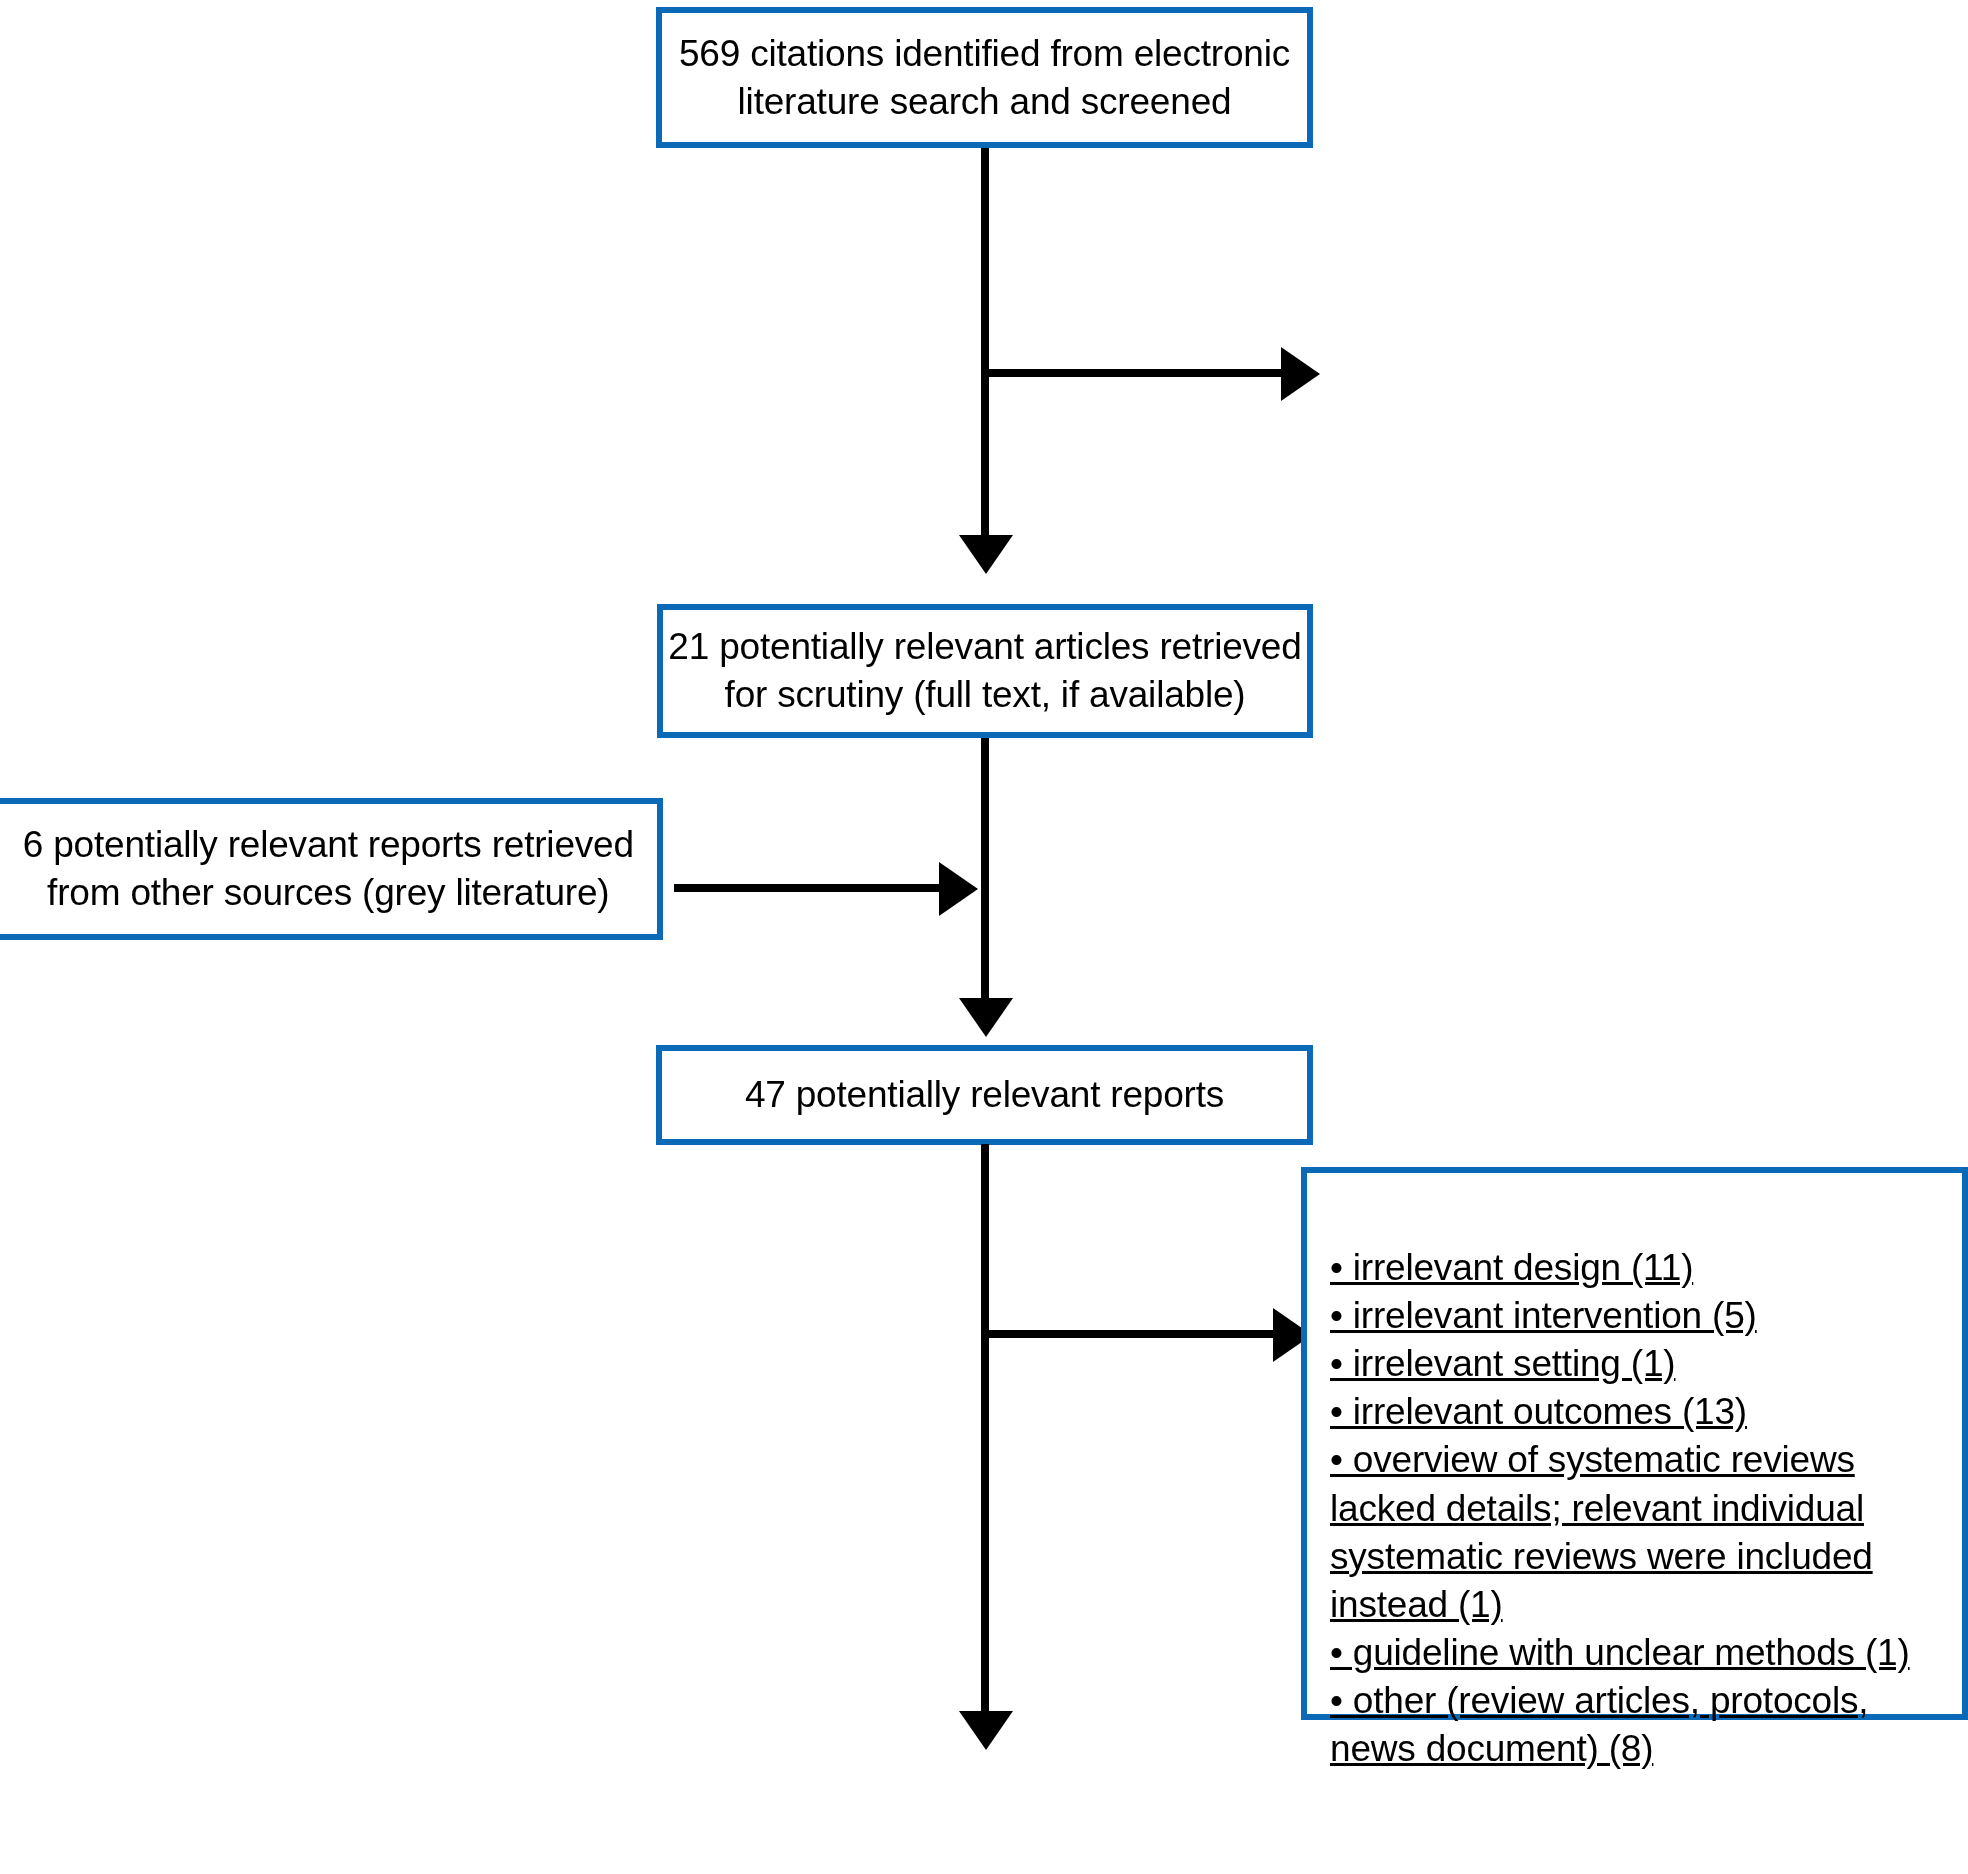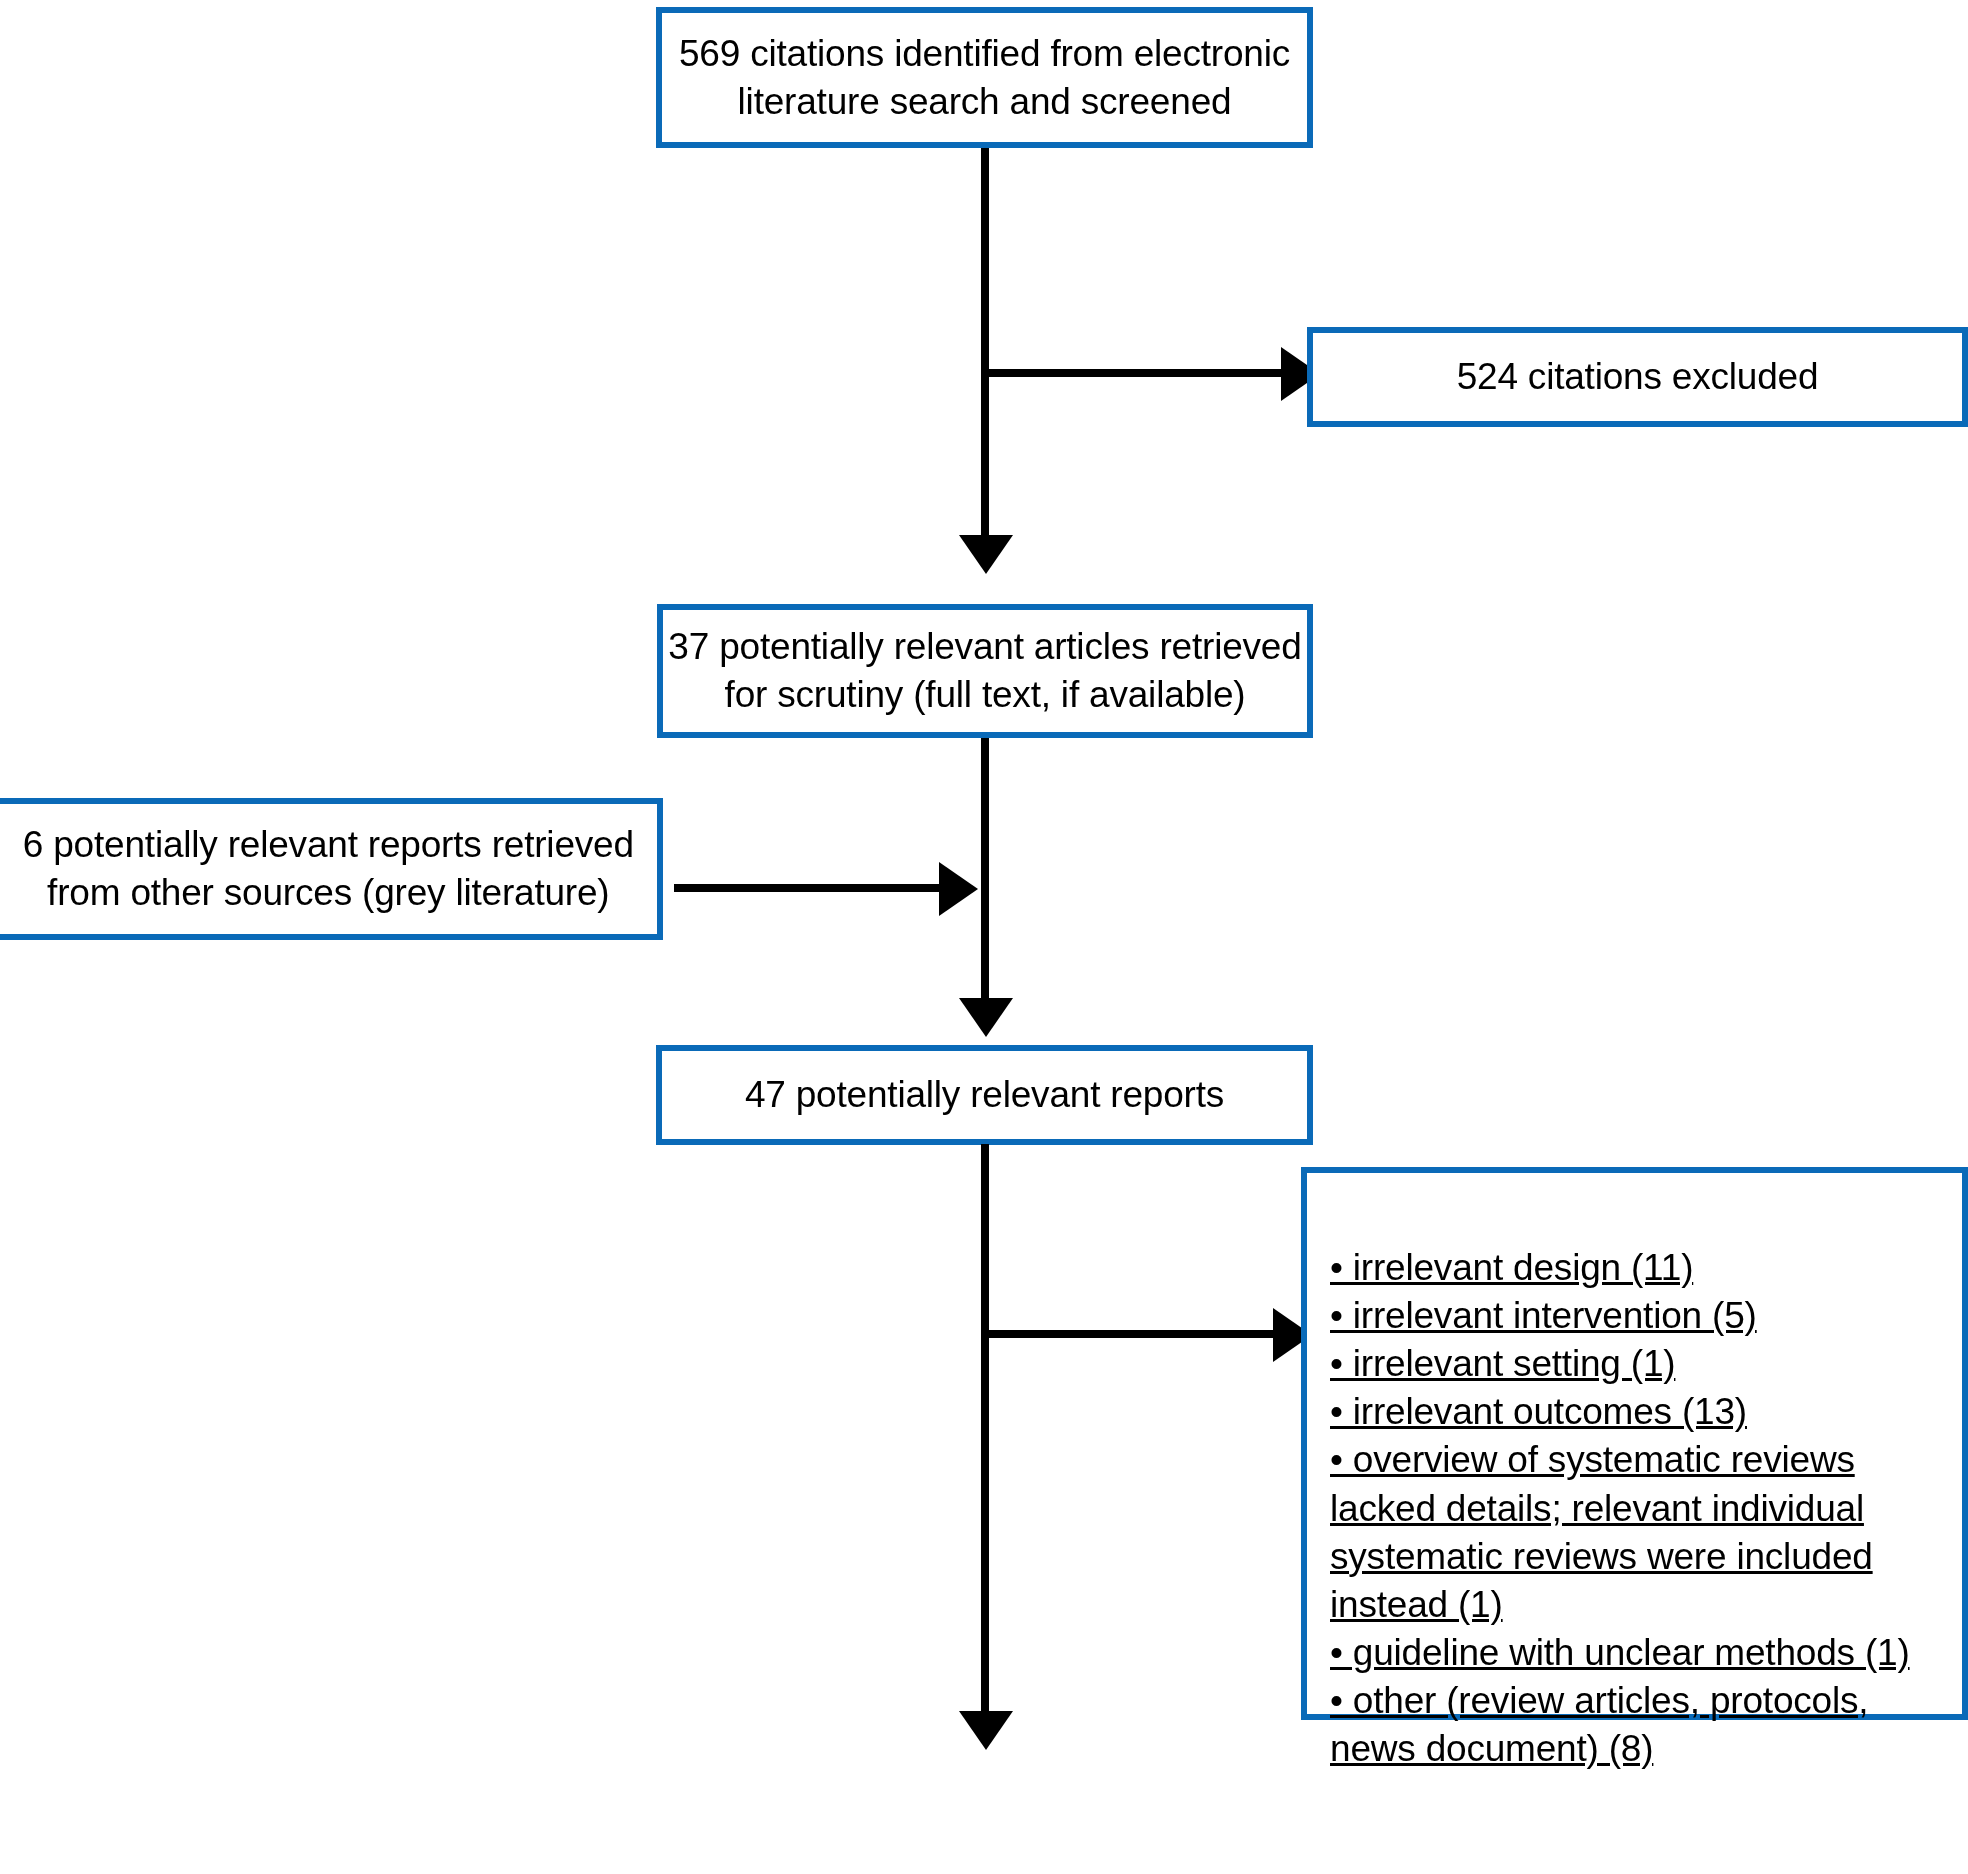--- a/index.html
+++ b/index.html
@@ -113,26 +113,23 @@
   <div class="node center" id="node-identified">
     <span class="txt">569 citations identified from electronic
 literature search and screened</span>
   </div>
 
   <div class="vline" id="v1"></div>
   <div class="hline" id="h1"></div>
   <div class="arrow-right" id="a1-right"></div>
   <div class="arrow-down" id="a1-down"></div>
 
-  <div class="node center" id="node-excluded-524">
-    <span class="txt">524 citations excluded</span>
-  </div>
 
   <div class="node center" id="node-retrieved-45">
-    <span class="txt">37 potentially relevant articles retrieved
+    <span class="txt">21 potentially relevant articles retrieved
 for scrutiny (full text, if available)</span>
   </div>
 
   <div class="vline" id="v2"></div>
   <div class="hline" id="h2"></div>
   <div class="arrow-right" id="a2-right"></div>
   <div class="arrow-down" id="a2-down"></div>
 
   <div class="node center" id="node-grey-lit">
     <span class="txt">6 potentially relevant reports retrieved

